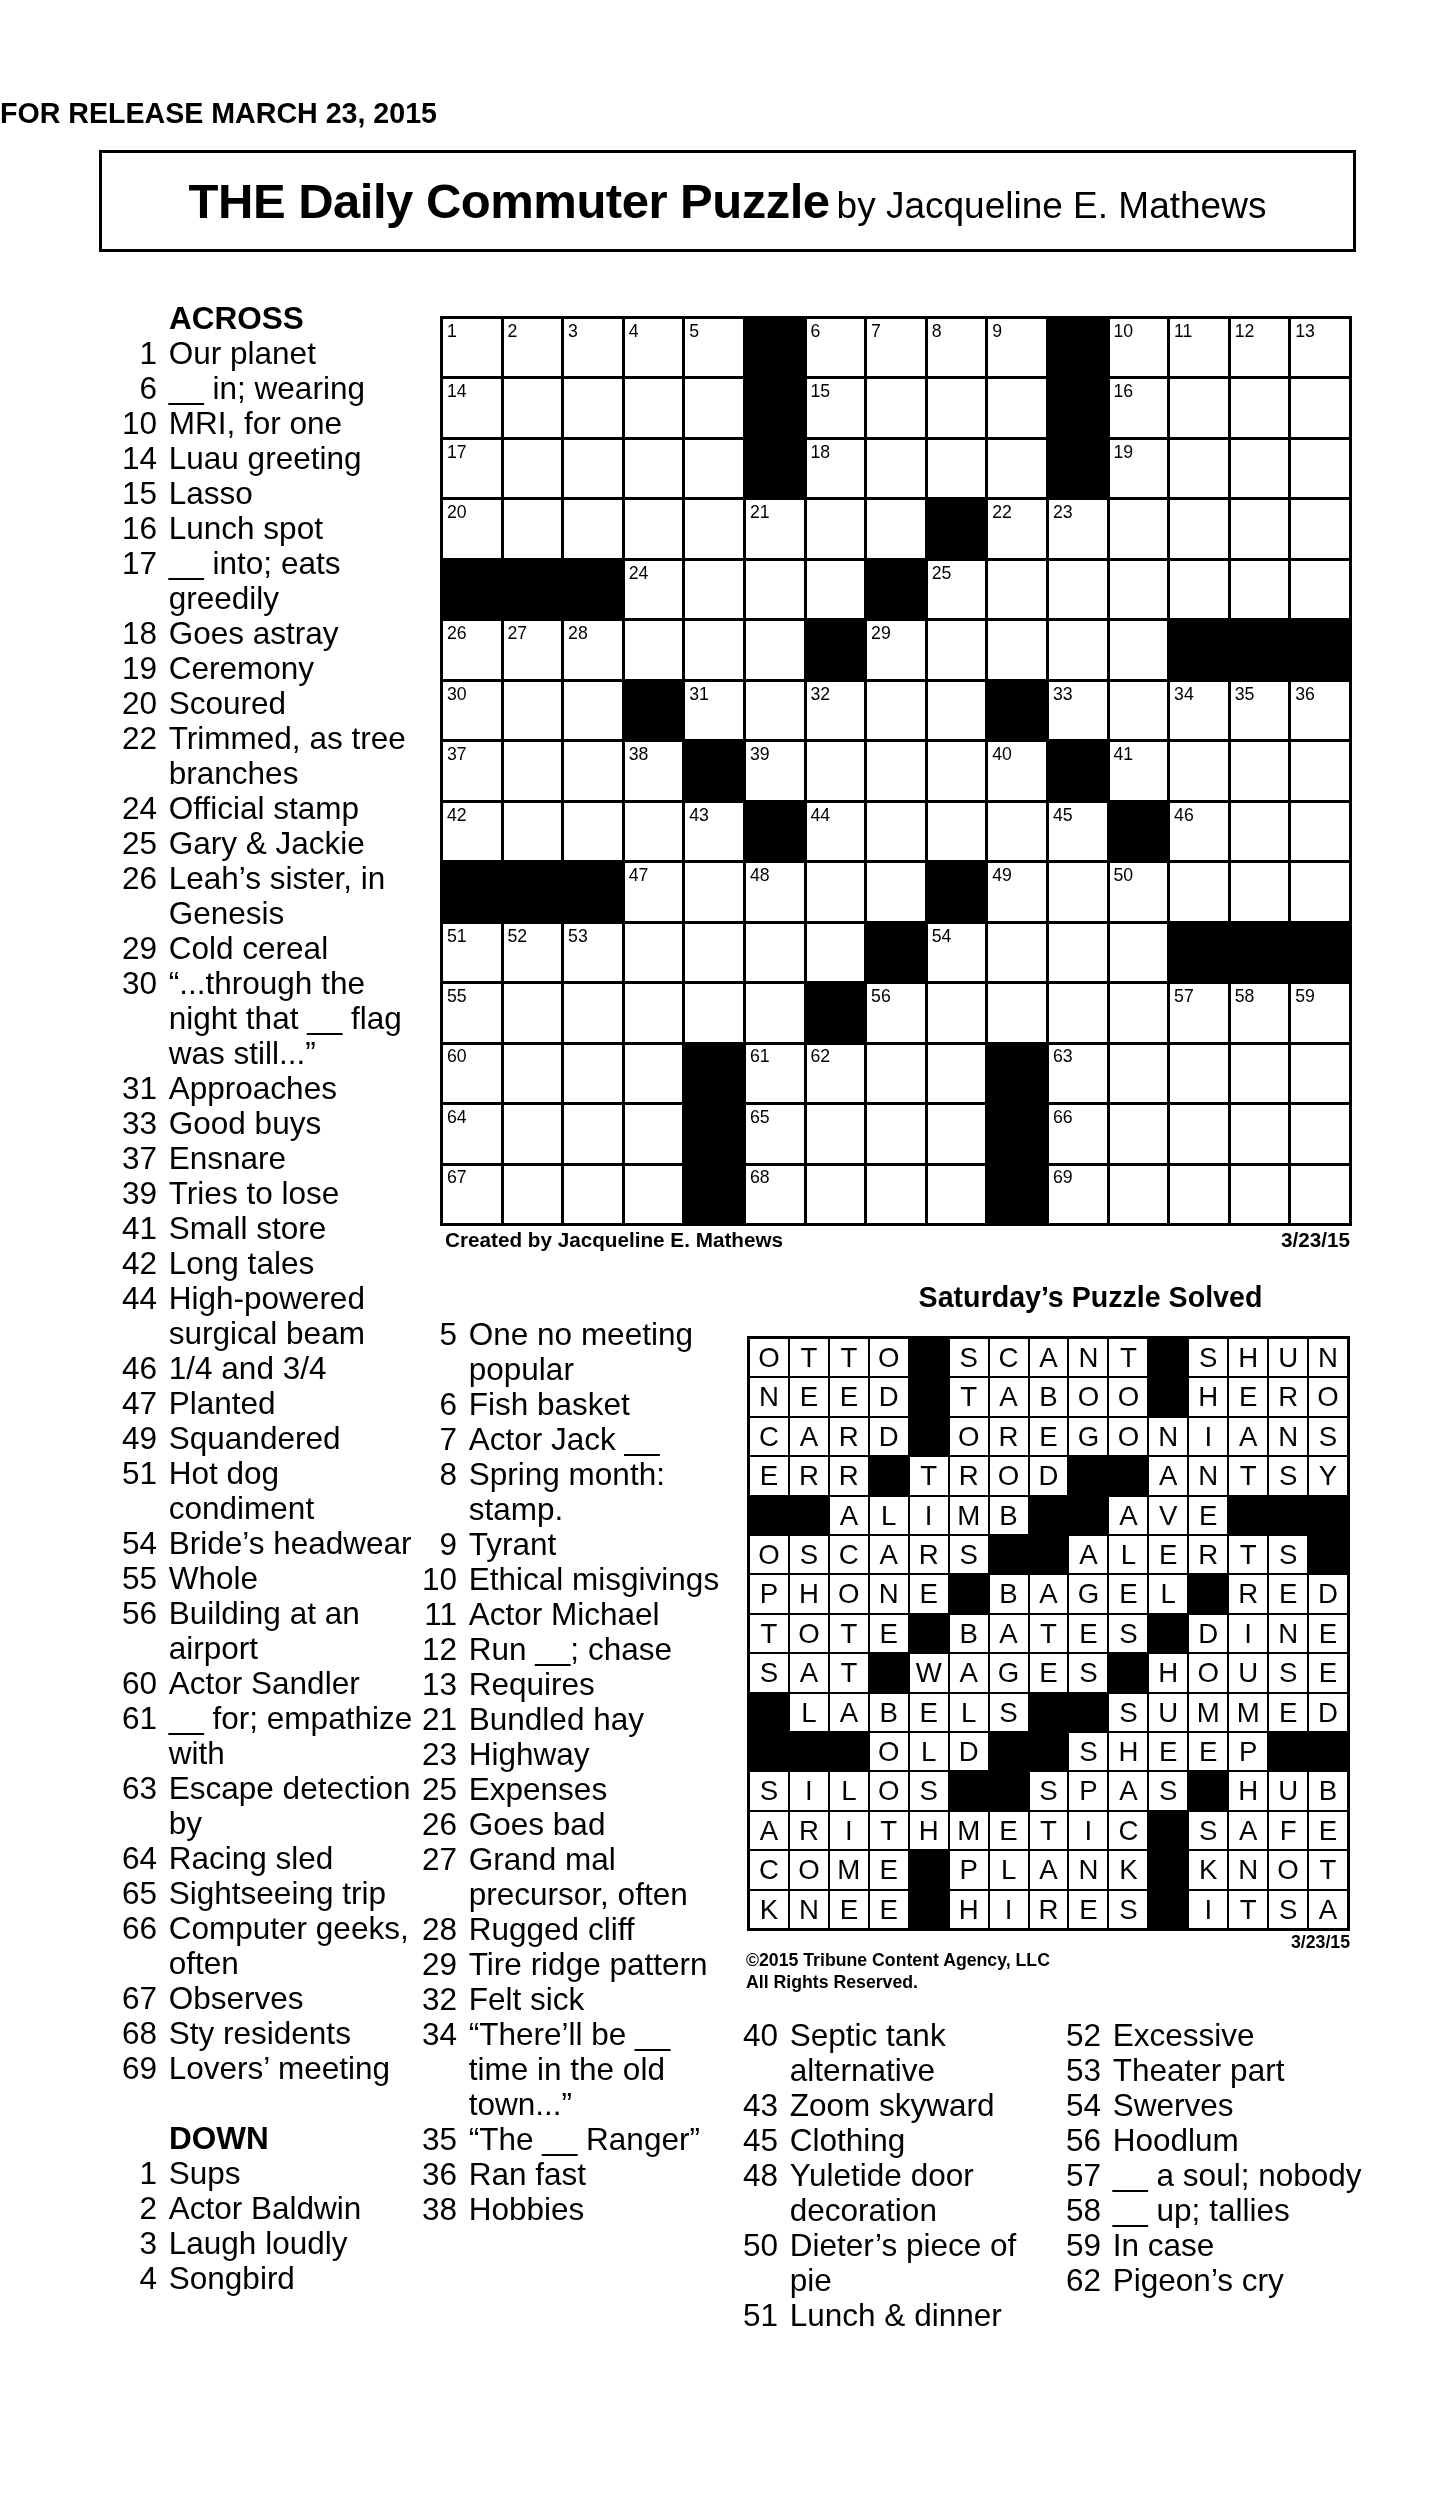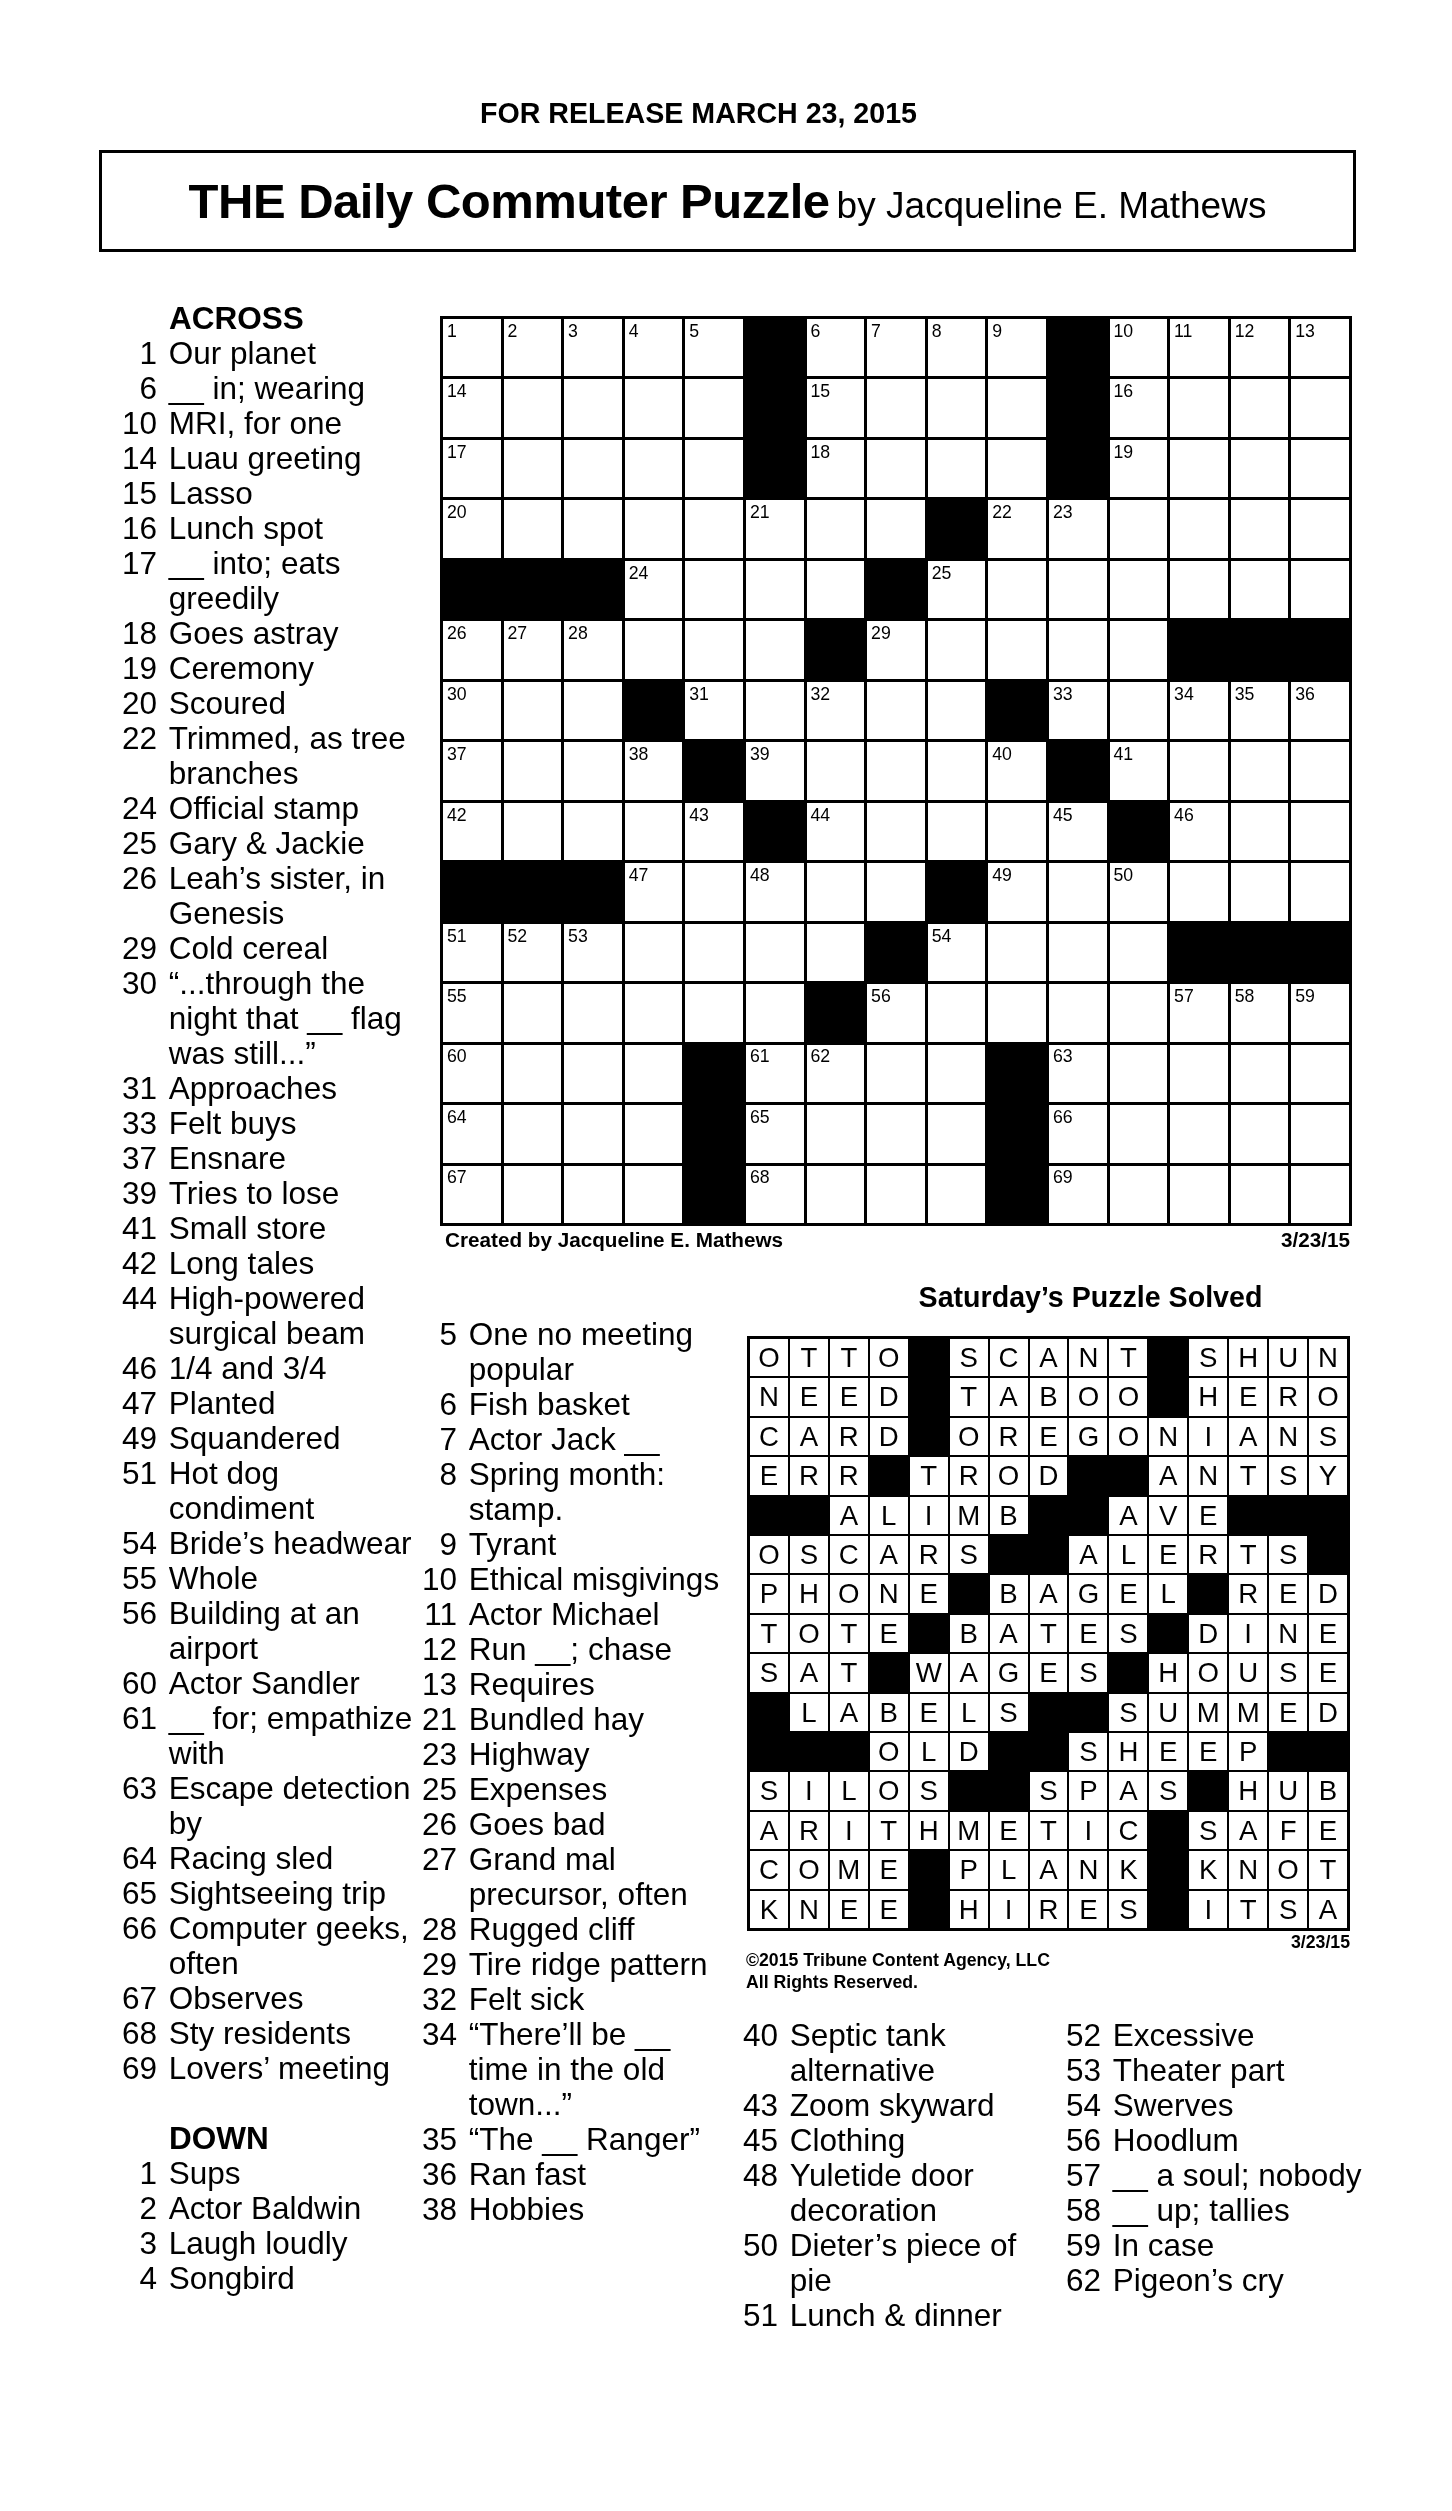--- a/index.html
+++ b/index.html
@@ -1,21 +1,21 @@
 <!DOCTYPE html>
 <html><head>
 <meta charset="utf-8">
 <style>
   html, body { margin: 0; padding: 0; background: #ffffff; }
   body {
     width: 1453px; height: 2512px; position: relative; overflow: hidden;
     font-family: "Liberation Sans", "DejaVu Sans", sans-serif; color: #000;
   }
   .release {
-    position: absolute; left: 0; top: 97px; width: 1397px; text-align: center;
+    position: absolute; left: 0; top: 97px; width: 1397px; 
     font-weight: bold; font-size: 28.6px; letter-spacing: 0px;
   }
   .title-box {
     position: absolute; left: 99px; top: 150px; width: 1257px; height: 102px;
     border: 3px solid #000; box-sizing: border-box;
     display: flex; align-items: center; justify-content: center;
   }
   .title-main { font-weight: bold; font-size: 49px; letter-spacing: -0.5px; }
   .title-by { font-size: 37px; margin-left: 7px; margin-top: 9.9px; text-align: center; }
 
@@ -135,21 +135,21 @@
       <div class="clue">
         <span class="clue-num">30</span>
         <span class="clue-text">“...through the night that __ flag was still...”</span>
       </div>
       <div class="clue">
         <span class="clue-num">31</span>
         <span class="clue-text">Approaches</span>
       </div>
       <div class="clue">
         <span class="clue-num">33</span>
-        <span class="clue-text">Felt buys</span>
+        <span class="clue-text">Good buys</span>
       </div>
       <div class="clue">
         <span class="clue-num">37</span>
         <span class="clue-text">Ensnare</span>
       </div>
       <div class="clue">
         <span class="clue-num">39</span>
         <span class="clue-text">Tries to lose</span>
       </div>
       <div class="clue">

